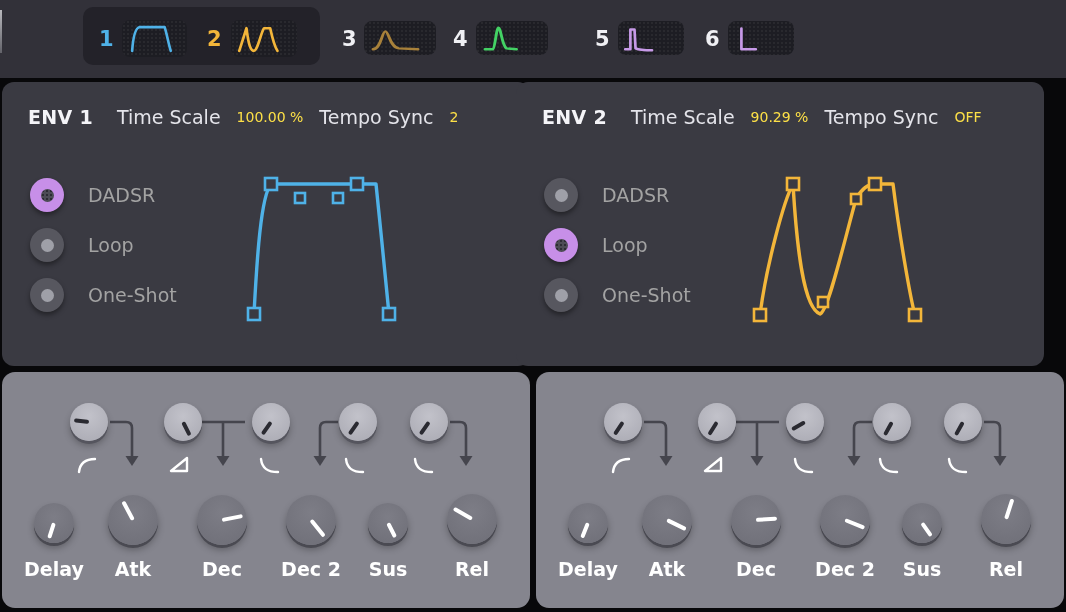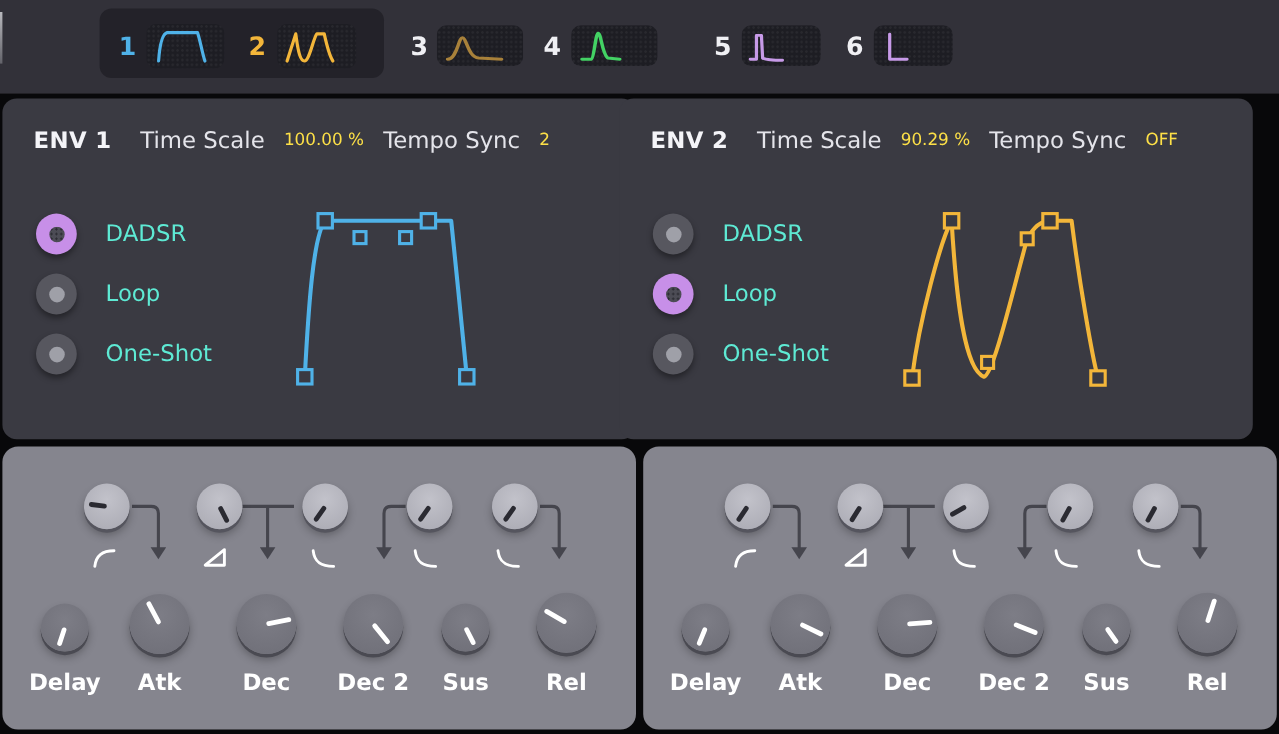--- a/index.html
+++ b/index.html
@@ -17,21 +17,21 @@
   .env-header span{white-space:nowrap;}
   .env-title{color:#f4f4f8;font-size:19px;font-weight:700;margin-right:8px;letter-spacing:.3px;}
   .hdr-label{color:#e4e4ea;font-size:19px;font-weight:500;}
   .hdr-value{color:#fde047;font-size:14px;font-weight:400;}
   .mode-group{position:absolute;left:28px;top:96px;}
   .mode-row{display:flex;align-items:center;gap:24px;margin-bottom:16px;height:34px;}
   .radio{width:34px;height:34px;border-radius:50%;background:#57575f;box-shadow:0 3px 5px rgba(0,0,0,.4);display:flex;align-items:center;justify-content:center;}
   .radio .dot{width:13px;height:13px;border-radius:50%;background:#9fa0a8;}
   .mode-row.sel .radio{background:#c78fe8;}
   .mode-row.sel .radio .dot{background:#4c4c55;background-image:radial-gradient(#2c2c33 1px,transparent 1.1px);background-size:4px 4px;}
-  .mode-label{color:#5eead4;font-size:19px;font-weight:500;}
+  .mode-label{color:#a3a3a3;font-size:19px;font-weight:500;}
   .env-svg{position:absolute;left:0;top:0;width:528px;height:284px;pointer-events:none;}
   .env-svg path.curve{fill:none;stroke-width:3.4;stroke-linejoin:round;stroke-linecap:round;}
   .knob-panel{position:absolute;top:372px;width:528px;height:236px;background:#85858e;border-radius:13px;}
   .conn-svg{position:absolute;left:0;top:0;width:528px;height:236px;}
   .knob{position:absolute;border-radius:50%;}
   .knob.top{background:radial-gradient(circle at 50% 35%,#c2c2ca,#a9a9b2);box-shadow:0 3px 0 #55555e,0 5px 7px rgba(0,0,0,.28);}
   .knob.bottom{background:radial-gradient(circle at 50% 35%,#7d7d86,#6e6e77);box-shadow:0 3px 0 #4a4a52,0 5px 7px rgba(0,0,0,.28);}
   .pointer{position:absolute;left:50%;top:50%;width:4px;margin-left:-2px;border-radius:2px;transform-origin:50% 0;}
   .knob.top .pointer{background:#2a2a31;}
   .knob.bottom .pointer{background:#fff;}

